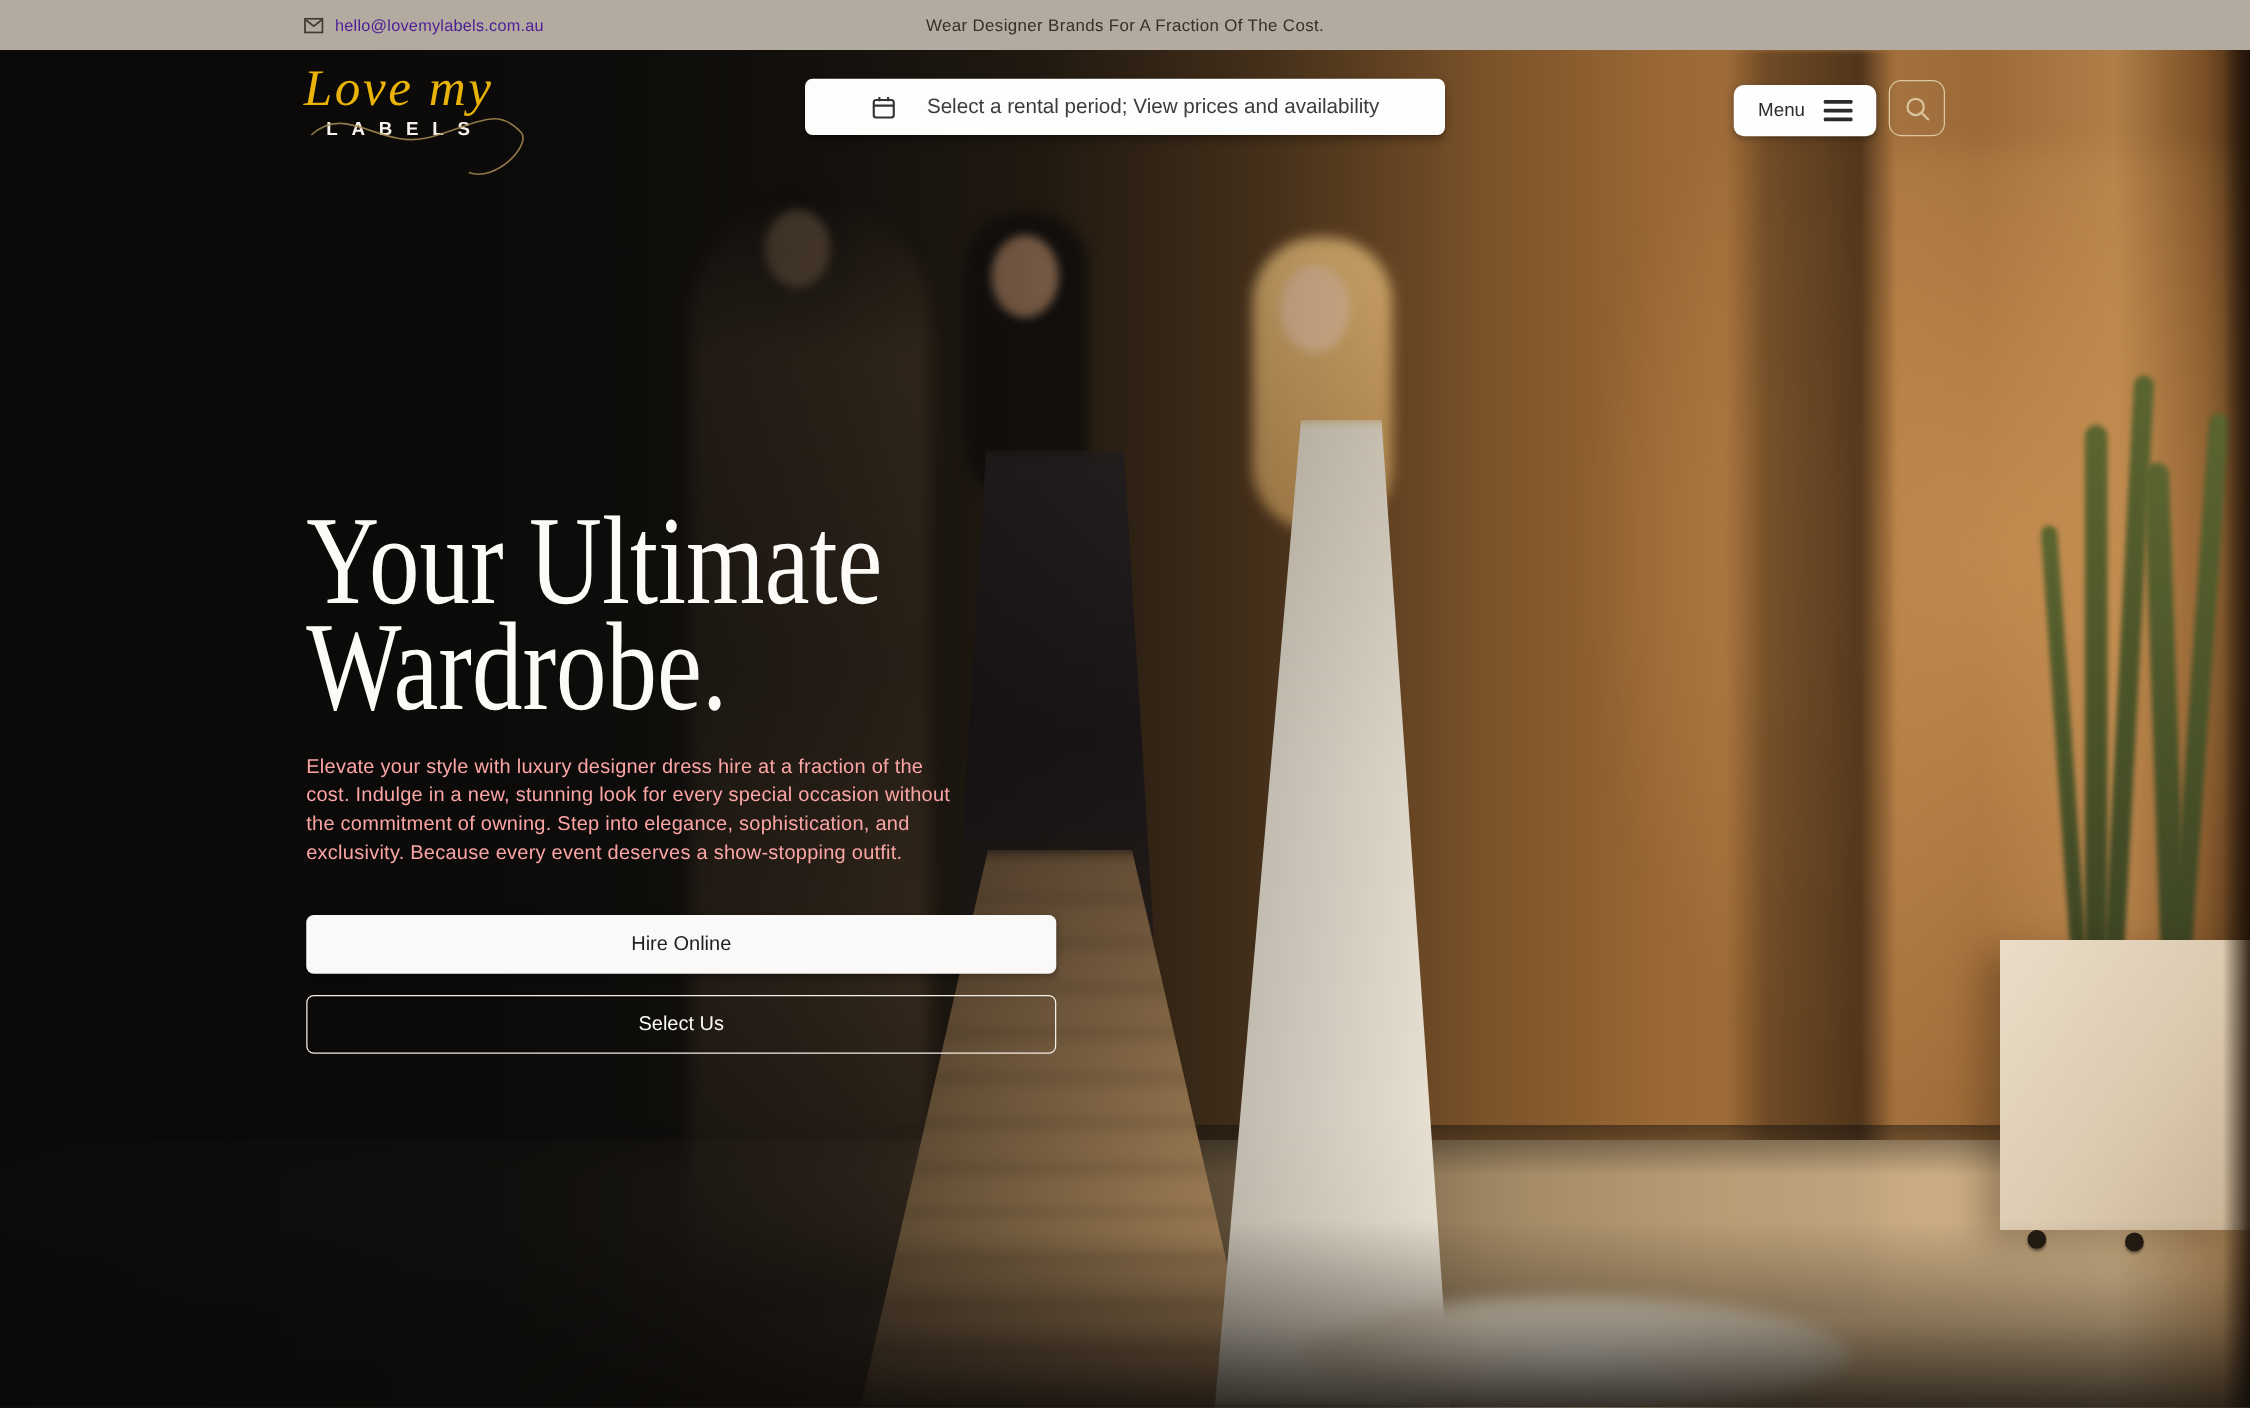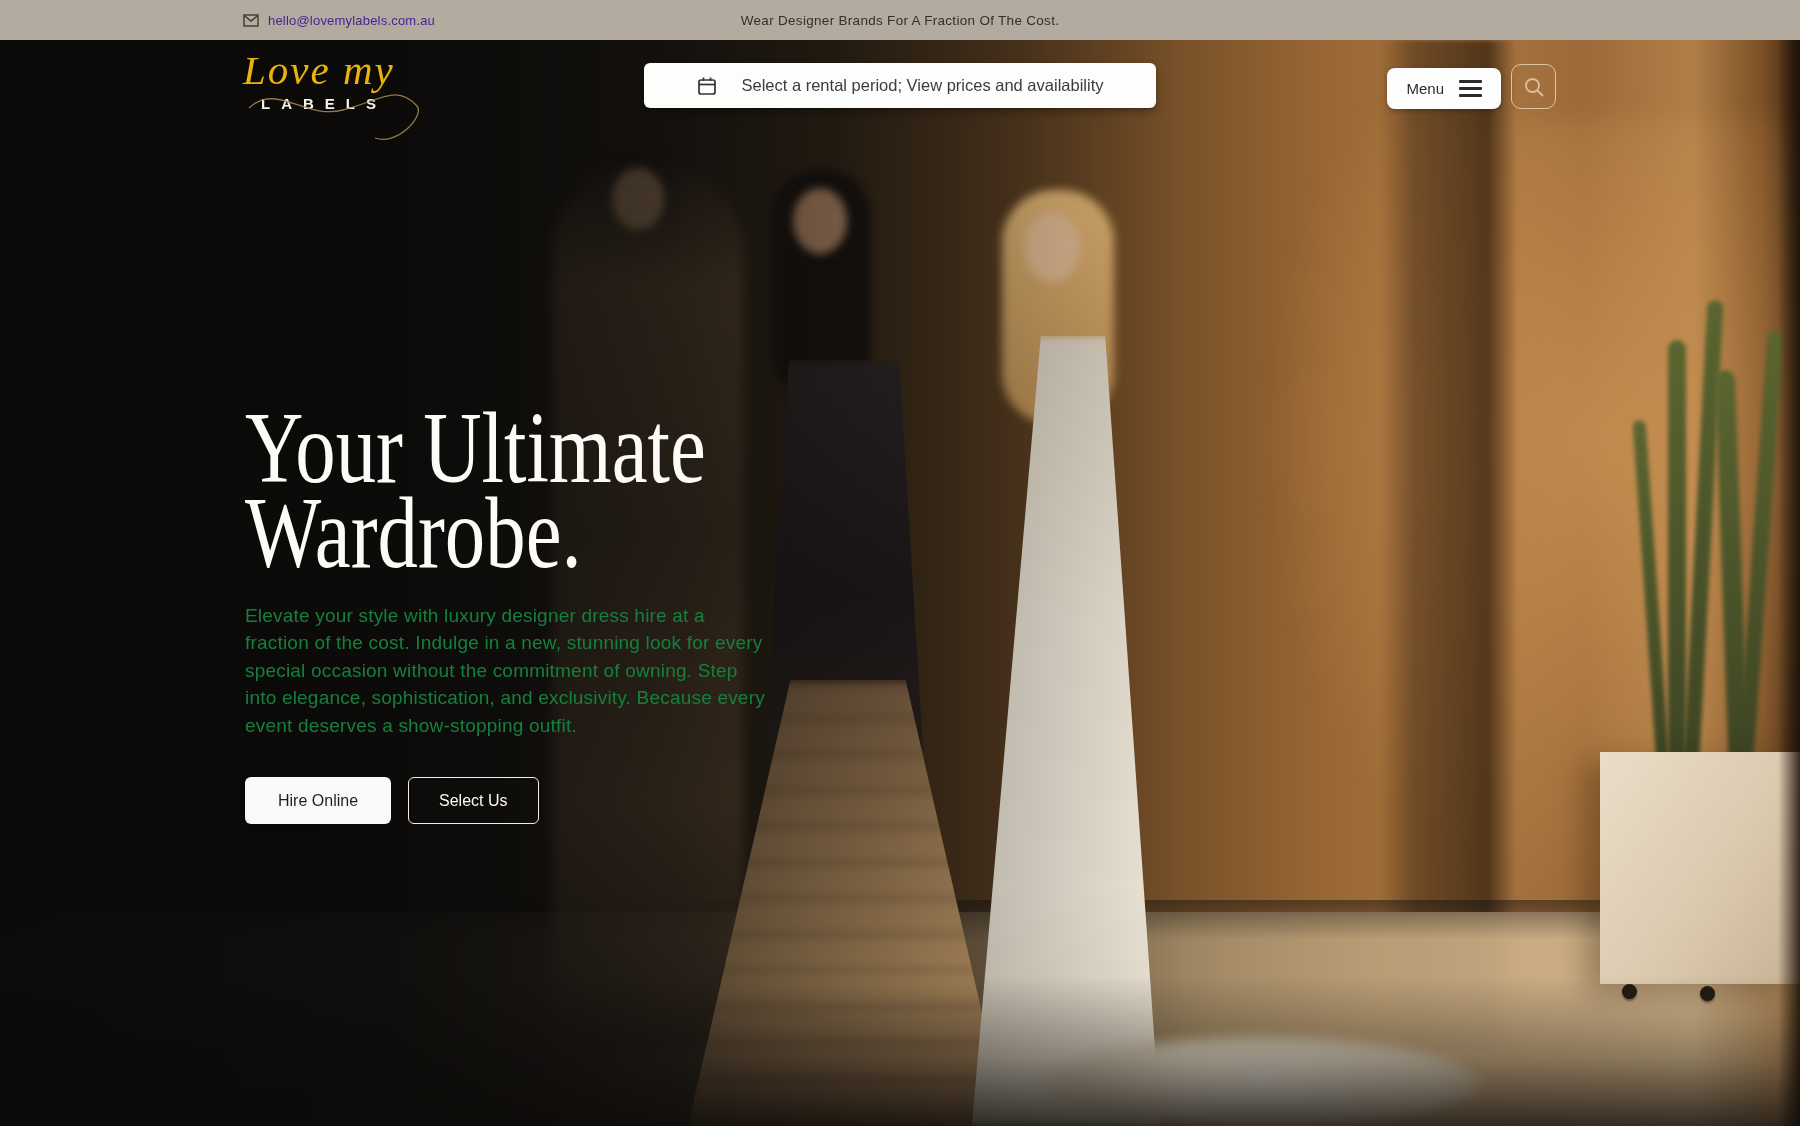--- a/index.html
+++ b/index.html
@@ -109,23 +109,23 @@
   .hamburger { display:flex; flex-direction:column; gap:4px; }
   .hamburger i { display:block; width:23px; height:3px; background:#2b2b2b; border-radius:1px; }
   .search-btn { width:45px; height:45px; border:1.5px solid #dbc89e; border-radius:10px;
     background:rgba(255,255,255,.02); display:grid; place-items:center; cursor:pointer; }
 
   
   .hero-content { position:absolute; left:245px; top:352px; width:600px; z-index:20; }
   .hero-title { font-family:"Liberation Serif", serif; font-weight:400;
     font-size:101px; line-height:.84; color:#fcfbf8; transform:scaleX(.8);
     transform-origin:left top; white-space:nowrap; padding-top:14px; }
-  .hero-desc { margin-top:26px; width:528px; font-size:19px; line-height:1.45;
-    color:#15803d; letter-spacing:.2px; }
-  .cta-row { margin-top:38px; display:flex; gap:17px; }
+  .hero-desc { margin-top:26px; width:528px; font-size:16px; line-height:1.45;
+    color:#fca5a5; letter-spacing:.2px; }
+  .cta-row { margin-top:38px; display:flex; gap:17px;flex-direction:column; }
   .btn-primary { height:47px; padding:0 33px; border:none; border-radius:6px;
     background:#faf9f7; color:#1f1f1f; font-size:16px; font-family:"Liberation Sans", sans-serif;
     cursor:pointer; box-shadow:0 2px 6px rgba(0,0,0,.3); }
   .btn-secondary { height:47px; padding:0 30px; border:1px solid #f3efe6; border-radius:6px;
     background:transparent; color:#fbf9f4; font-size:16px; font-family:"Liberation Sans", sans-serif;
     cursor:pointer; }
 </style>
 </head>
 <body>
 

